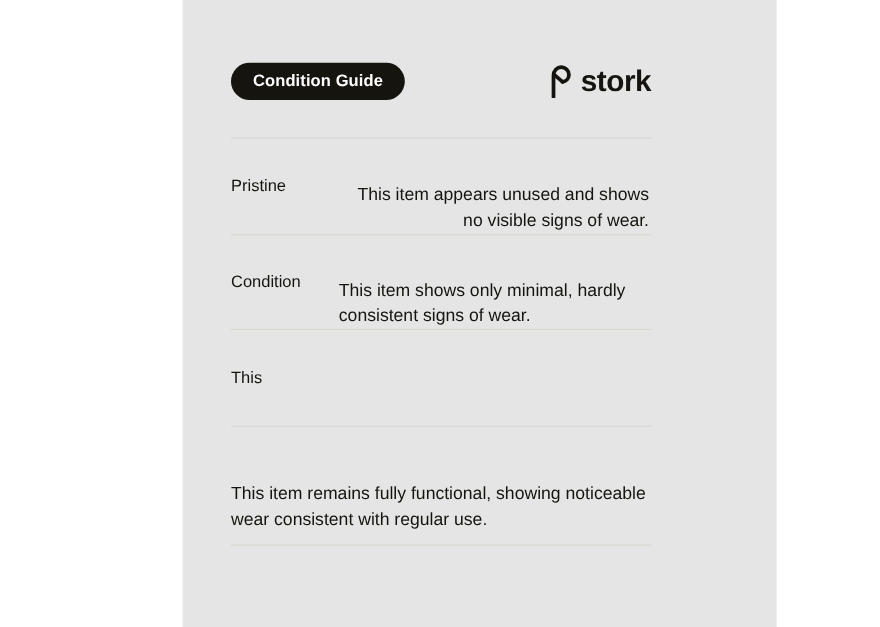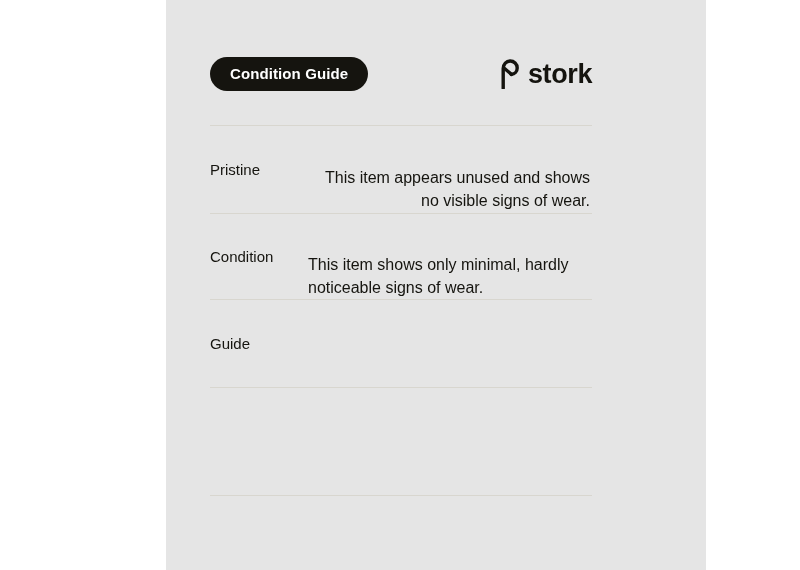--- a/index.html
+++ b/index.html
@@ -142,29 +142,32 @@
         <div class="row row-pristine">
           <div class="label-cell">Pristine</div>
           <div class="desc-cell">
             <span class="desc-text">This item appears unused and shows no visible signs of wear.</span>
           </div>
         </div>
 
         <div class="row row-excellent">
           <div class="label-cell">Condition</div>
           <div class="desc-cell">
-            <span class="desc-text">This item shows only minimal, hardly noticeable signs of wear.</span>
+            <span class="desc-text">This item shows only minimal, hardly consistent signs of wear.</span>
           </div>
         </div>
 
         <div class="row row-good">
-          <div class="label-cell">Guide</div>
+          <div class="label-cell">This</div>
         </div>
 
         <div class="row row-fair">
+          <div class="desc-cell">
+            <span class="desc-text">This item remains fully functional, showing noticeable wear consistent with regular use.</span>
+          </div>
         </div>
 
         <div class="row-end"></div>
 
       </div>
 
     </div>
   </div>
 </div>
 

